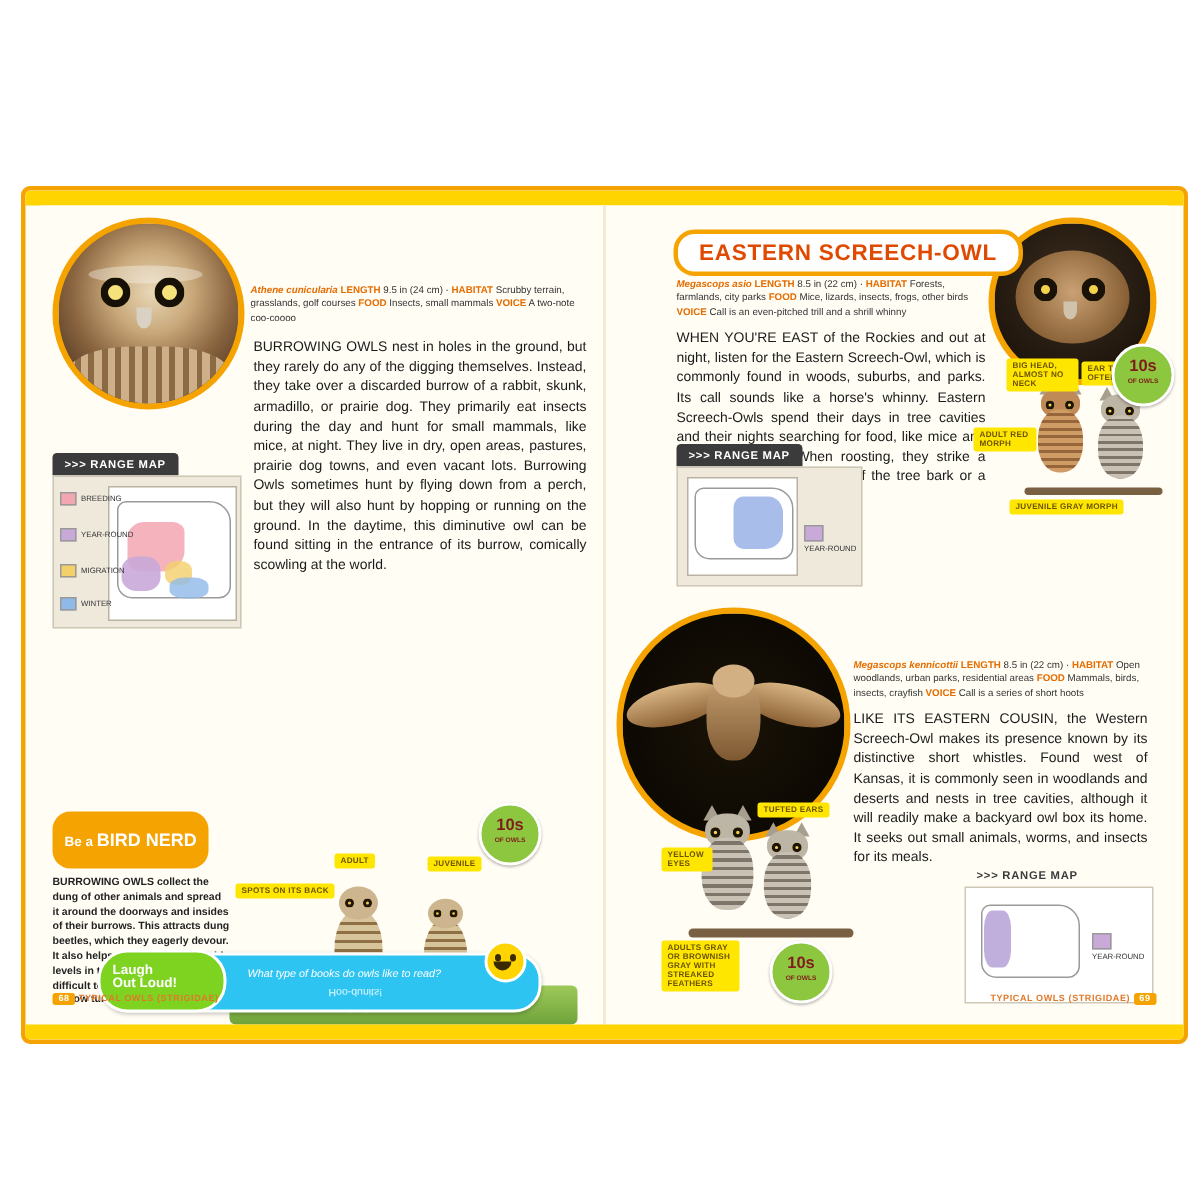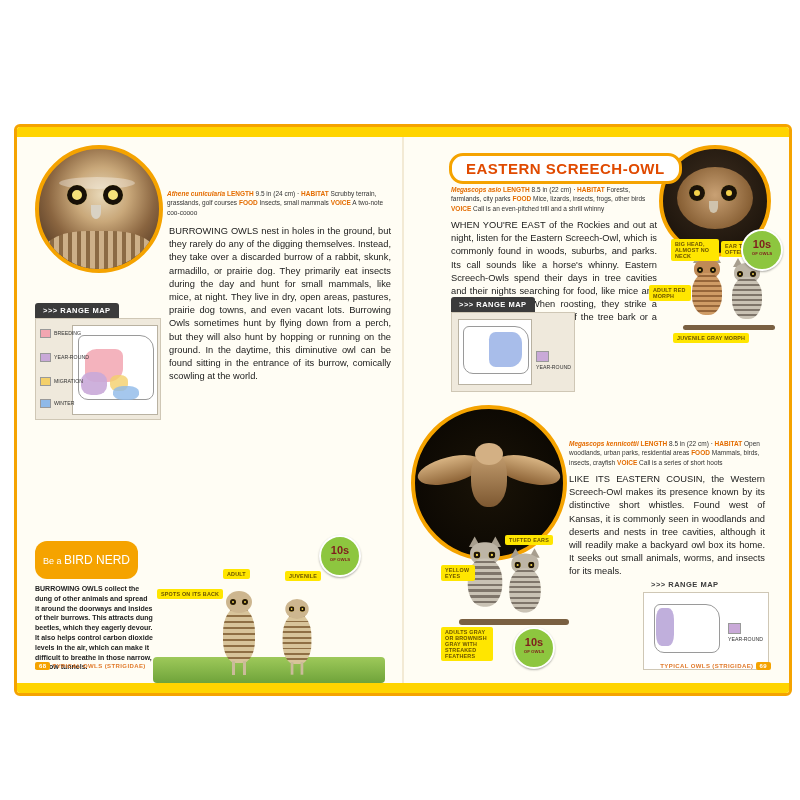--- a/index.html
+++ b/index.html
@@ -50,21 +50,21 @@
   .rangemap-hd{display:inline-block;background:#3b3b3b;color:#fff;font-size:7.5px;font-weight:bold;padding:3px 8px;border-radius:3px 3px 0 0;letter-spacing:.5px;}
   .rangemap{background:#efe9dc;border:1px solid #cfc7b5;position:relative;}
   .legend{font-size:5.2px;color:#333;}
   .sw{display:inline-block;width:9px;height:7px;border:1px solid #999;vertical-align:middle;margin-right:3px;}
 
   .usmap{position:absolute;background:#fff;border:1px solid #b9b2a2;}
   .usshape{position:absolute;left:6%;top:10%;width:88%;height:72%;background:#fff;border:1px solid #9a9a9a;border-radius:6px 14px 8px 10px;}
   .tag{position:absolute;background:#ffe600;color:#6b5300;font-size:5.4px;font-weight:bold;padding:2px 4px;border-radius:2px;letter-spacing:.2px;}
 
   .nerd{position:absolute;left:8px;top:404px;width:118px;}
-  .nerd-hd{background:#f5a300;color:#fff;font-size:9px;font-weight:normal;border-radius:12px;padding:12px 8px;display:inline-block;}
+  .nerd-hd{background:#f5a300;color:#fff;font-size:9px;font-weight:bold;border-radius:12px;padding:12px 8px;display:inline-block;}
   .nerd-hd .big{color:#fff;font-size:12px;}
   .nerd-body{font-size:7px;line-height:1.4;font-weight:bold;color:#222;margin-top:5px;}
 
   .lol{position:absolute;left:40px;top:498px;width:290px;height:36px;background:#2ec4f1;border-radius:18px;border:2px solid #fff;box-shadow:0 1px 3px rgba(0,0,0,.25);}
   .lol-badge{position:absolute;left:-4px;top:-4px;width:86px;height:42px;background:#7ed321;border-radius:20px;border:2px solid #fff;color:#fff;font-size:9px;font-weight:bold;line-height:1.05;padding:7px 0 0 8px;box-sizing:border-box;}
   .lol-q{position:absolute;left:96px;top:7px;font-size:7.2px;color:#fff;font-style:italic;}
   .lol-a{position:absolute;left:150px;top:20px;font-size:7px;color:#dff6ff;transform:scaleY(-1);}
   .smiley{position:absolute;right:8px;top:-10px;width:24px;height:24px;border-radius:50%;background:#ffd400;border:2px solid #fff;}
   .smiley .se{position:absolute;width:4px;height:5px;border-radius:50%;background:#3a2a00;top:7px;}
   .smiley .se1{left:5px;} .smiley .se2{right:5px;}
@@ -180,20 +180,33 @@
     <div class="tag" style="left:258px;top:434px;">JUVENILE</div>
     <div class="tag" style="left:130px;top:452px;">SPOTS ON ITS BACK</div>
     <div class="tag" style="left:196px;top:556px;">LONG LEGS</div>
     <div class="tag" style="left:262px;top:556px;">NO STRIPES ON CHEST</div>
 
     <div class="stamp" style="left:292px;top:398px;">
       <div class="n">10s</div>
       <div class="s">OF OWLS</div>
     </div>
 
+    <div class="lol">
+      <div class="lol-badge">
+        <div>Laugh</div>
+        <div>Out Loud!</div>
+      </div>
+      <div class="smiley">
+        <div class="se se1"></div>
+        <div class="se se2"></div>
+        <div class="sm"></div>
+      </div>
+      <div class="lol-q">What type of books do owls like to read?</div>
+      <div class="lol-a">Hoo-dunits!</div>
+    </div>
 
     <div class="footer" style="left:8px;">
       <span class="pg">68</span>
       <span>TYPICAL OWLS (STRIGIDAE)</span>
     </div>
   </div>
 
   <div class="rightpage">
 
     <div class="photo-circle owl-screech">

